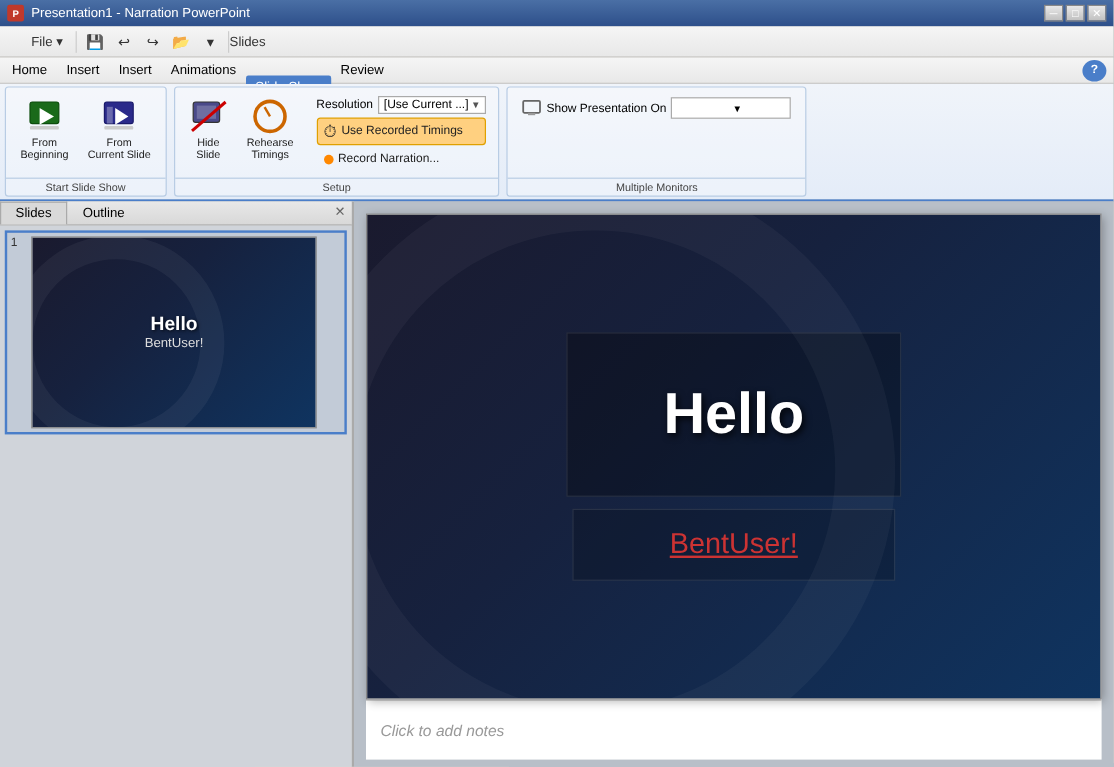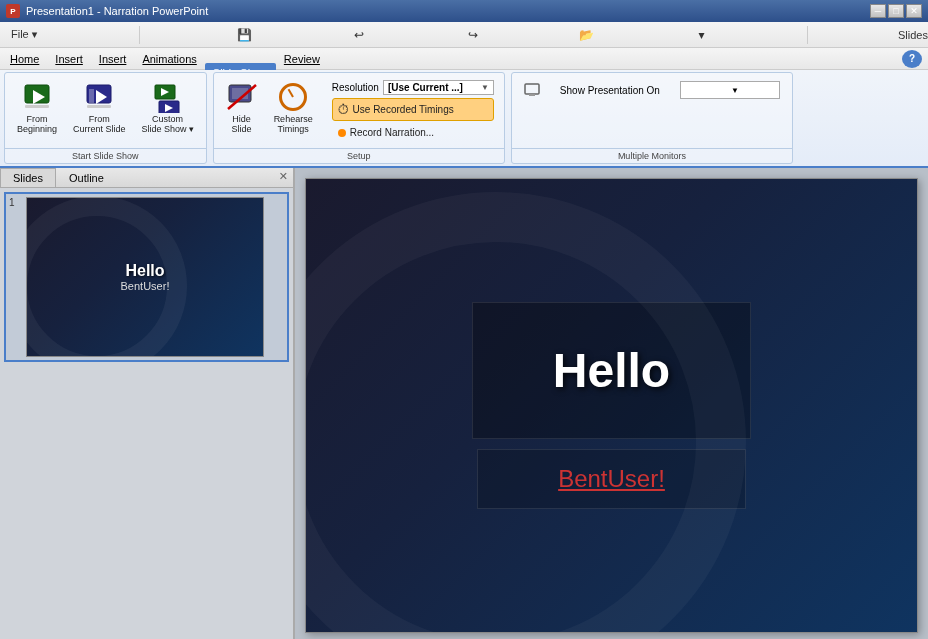--- a/index.html
+++ b/index.html
@@ -31,35 +31,33 @@
       border-bottom: 1px solid #ccc;
     }
     .menu-item {
       padding: 2px 8px;
       cursor: pointer;
       font-size: 11px;
       color: #000;
       height: 100%;
       display: flex;
       align-items: center;
-      text-decoration: underline;
     }
     .menu-item.active { background: #4a7ec9; color: white; border-radius: 2px; margin-top: 29px; }
     .menu-help { margin-left: auto; width: 20px; height: 18px; background: #4a7ec9; color: white; border-radius: 50%; display: flex; align-items: center; justify-content: center; font-size: 10px; font-weight: bold; cursor: pointer; margin-right: 4px; }
 
     
     .quick-access {
       background: linear-gradient(to bottom, #f5f5f5, #e8e8e8);
       height: 26px;
       display: flex;
       align-items: center;
-      padding: 0 4px;
+      padding: 0 19px;
       gap: 2px;
       border-bottom: 1px solid #ccc;
-      justify-content: space-between;
     }
     .qa-btn {
       width: 22px; height: 22px;
       background: transparent;
       border: 1px solid transparent;
       border-radius: 2px;
       display: flex; align-items: center; justify-content: center;
       cursor: pointer;
       font-size: 12px;
       color: #333;
@@ -150,33 +148,32 @@
       gap: 4px;
       font-size: 10px;
     }
     .dropdown-select {
       background: white;
       border: 1px solid #aaa;
       padding: 1px 4px;
       font-size: 10px;
       display: flex;
       align-items: center;
-      gap: 18px;
-      cursor: pointer;
-      font-weight: bold;
+      gap: 2px;
+      cursor: pointer;
     }
     .dropdown-arrow { font-size: 8px; color: #555; }
     .monitor-section {
       display: flex;
       flex-direction: column;
       padding: 4px 6px;
       gap: 3px;
       font-size: 10px;
     }
-    .monitor-row { display: flex; align-items: center; gap: 20px; justify-content: flex-end; }
+    .monitor-row { display: flex; align-items: center; gap: 4px; justify-content: flex-end; }
     .checkbox { width: 11px; height: 11px; border: 1px solid #888; background: white; display: flex; align-items: center; justify-content: center; font-size: 8px; }
     .monitor-dropdown { background: white; border: 1px solid #aaa; padding: 1px 40px 1px 4px; font-size: 10px; position: relative; display: flex; align-items: center; }
 
     
     .main-area {
       display: flex;
       background: #c8c8c8;
       flex: 1;
     }
 
@@ -412,31 +409,20 @@
         <div class="ribbon-btn">
           <div class="ribbon-btn-icon">
             <svg width="32" height="32" viewBox="0 0 32 32">
               <rect x="4" y="4" width="24" height="18" rx="2" fill="#2a2a8a" stroke="#1a1a6a" stroke-width="1"></rect>
               <polygon points="13,9 24,16 13,23" fill="white"></polygon>
               <rect x="6" y="8" width="5" height="14" fill="rgba(255,255,255,0.3)"></rect>
               <rect x="4" y="24" width="24" height="3" rx="1" fill="#ccc"></rect>
             </svg>
           </div>
           <div class="ribbon-btn-label">From<br>Current Slide</div>
-        </div>
-        <div class="ribbon-btn" style="min-width:48px;">
-          <div class="ribbon-btn-icon">
-            <svg width="32" height="32" viewBox="0 0 32 32">
-              <rect x="3" y="4" width="20" height="14" rx="1" fill="#1a6a1a" stroke="#0d4d0d" stroke-width="1"></rect>
-              <polygon points="9,7 17,11 9,15" fill="white"></polygon>
-              <rect x="7" y="20" width="20" height="14" rx="1" fill="#2a2a8a" stroke="#1a1a6a" stroke-width="1"></rect>
-              <polygon points="13,23 21,27 13,31" fill="white"></polygon>
-            </svg>
-          </div>
-          <div class="ribbon-btn-label">Custom<br>Slide Show ▾</div>
         </div>
       </div>
       <div class="ribbon-group-label">Start Slide Show</div>
     </div>
 
     <div class="ribbon-group">
       <div class="ribbon-group-content">
         <div class="ribbon-btn">
           <div class="ribbon-btn-icon">
             <svg width="32" height="32" viewBox="0 0 32 32">
@@ -525,16 +511,19 @@
     <div class="main-slide-area">
       <div class="slide-canvas">
         <div class="slide-curve"></div>
         <div class="slide-title-box">
           <div class="slide-title-text">Hello</div>
         </div>
         <div class="slide-subtitle-box">
           <div class="slide-subtitle-text">BentUser!</div>
         </div>
       </div>
+      <div class="notes-area">
+        <span>Click to add notes</span>
+      </div>
     </div>
 
   </div>
 </div>
 
 </body></html>

